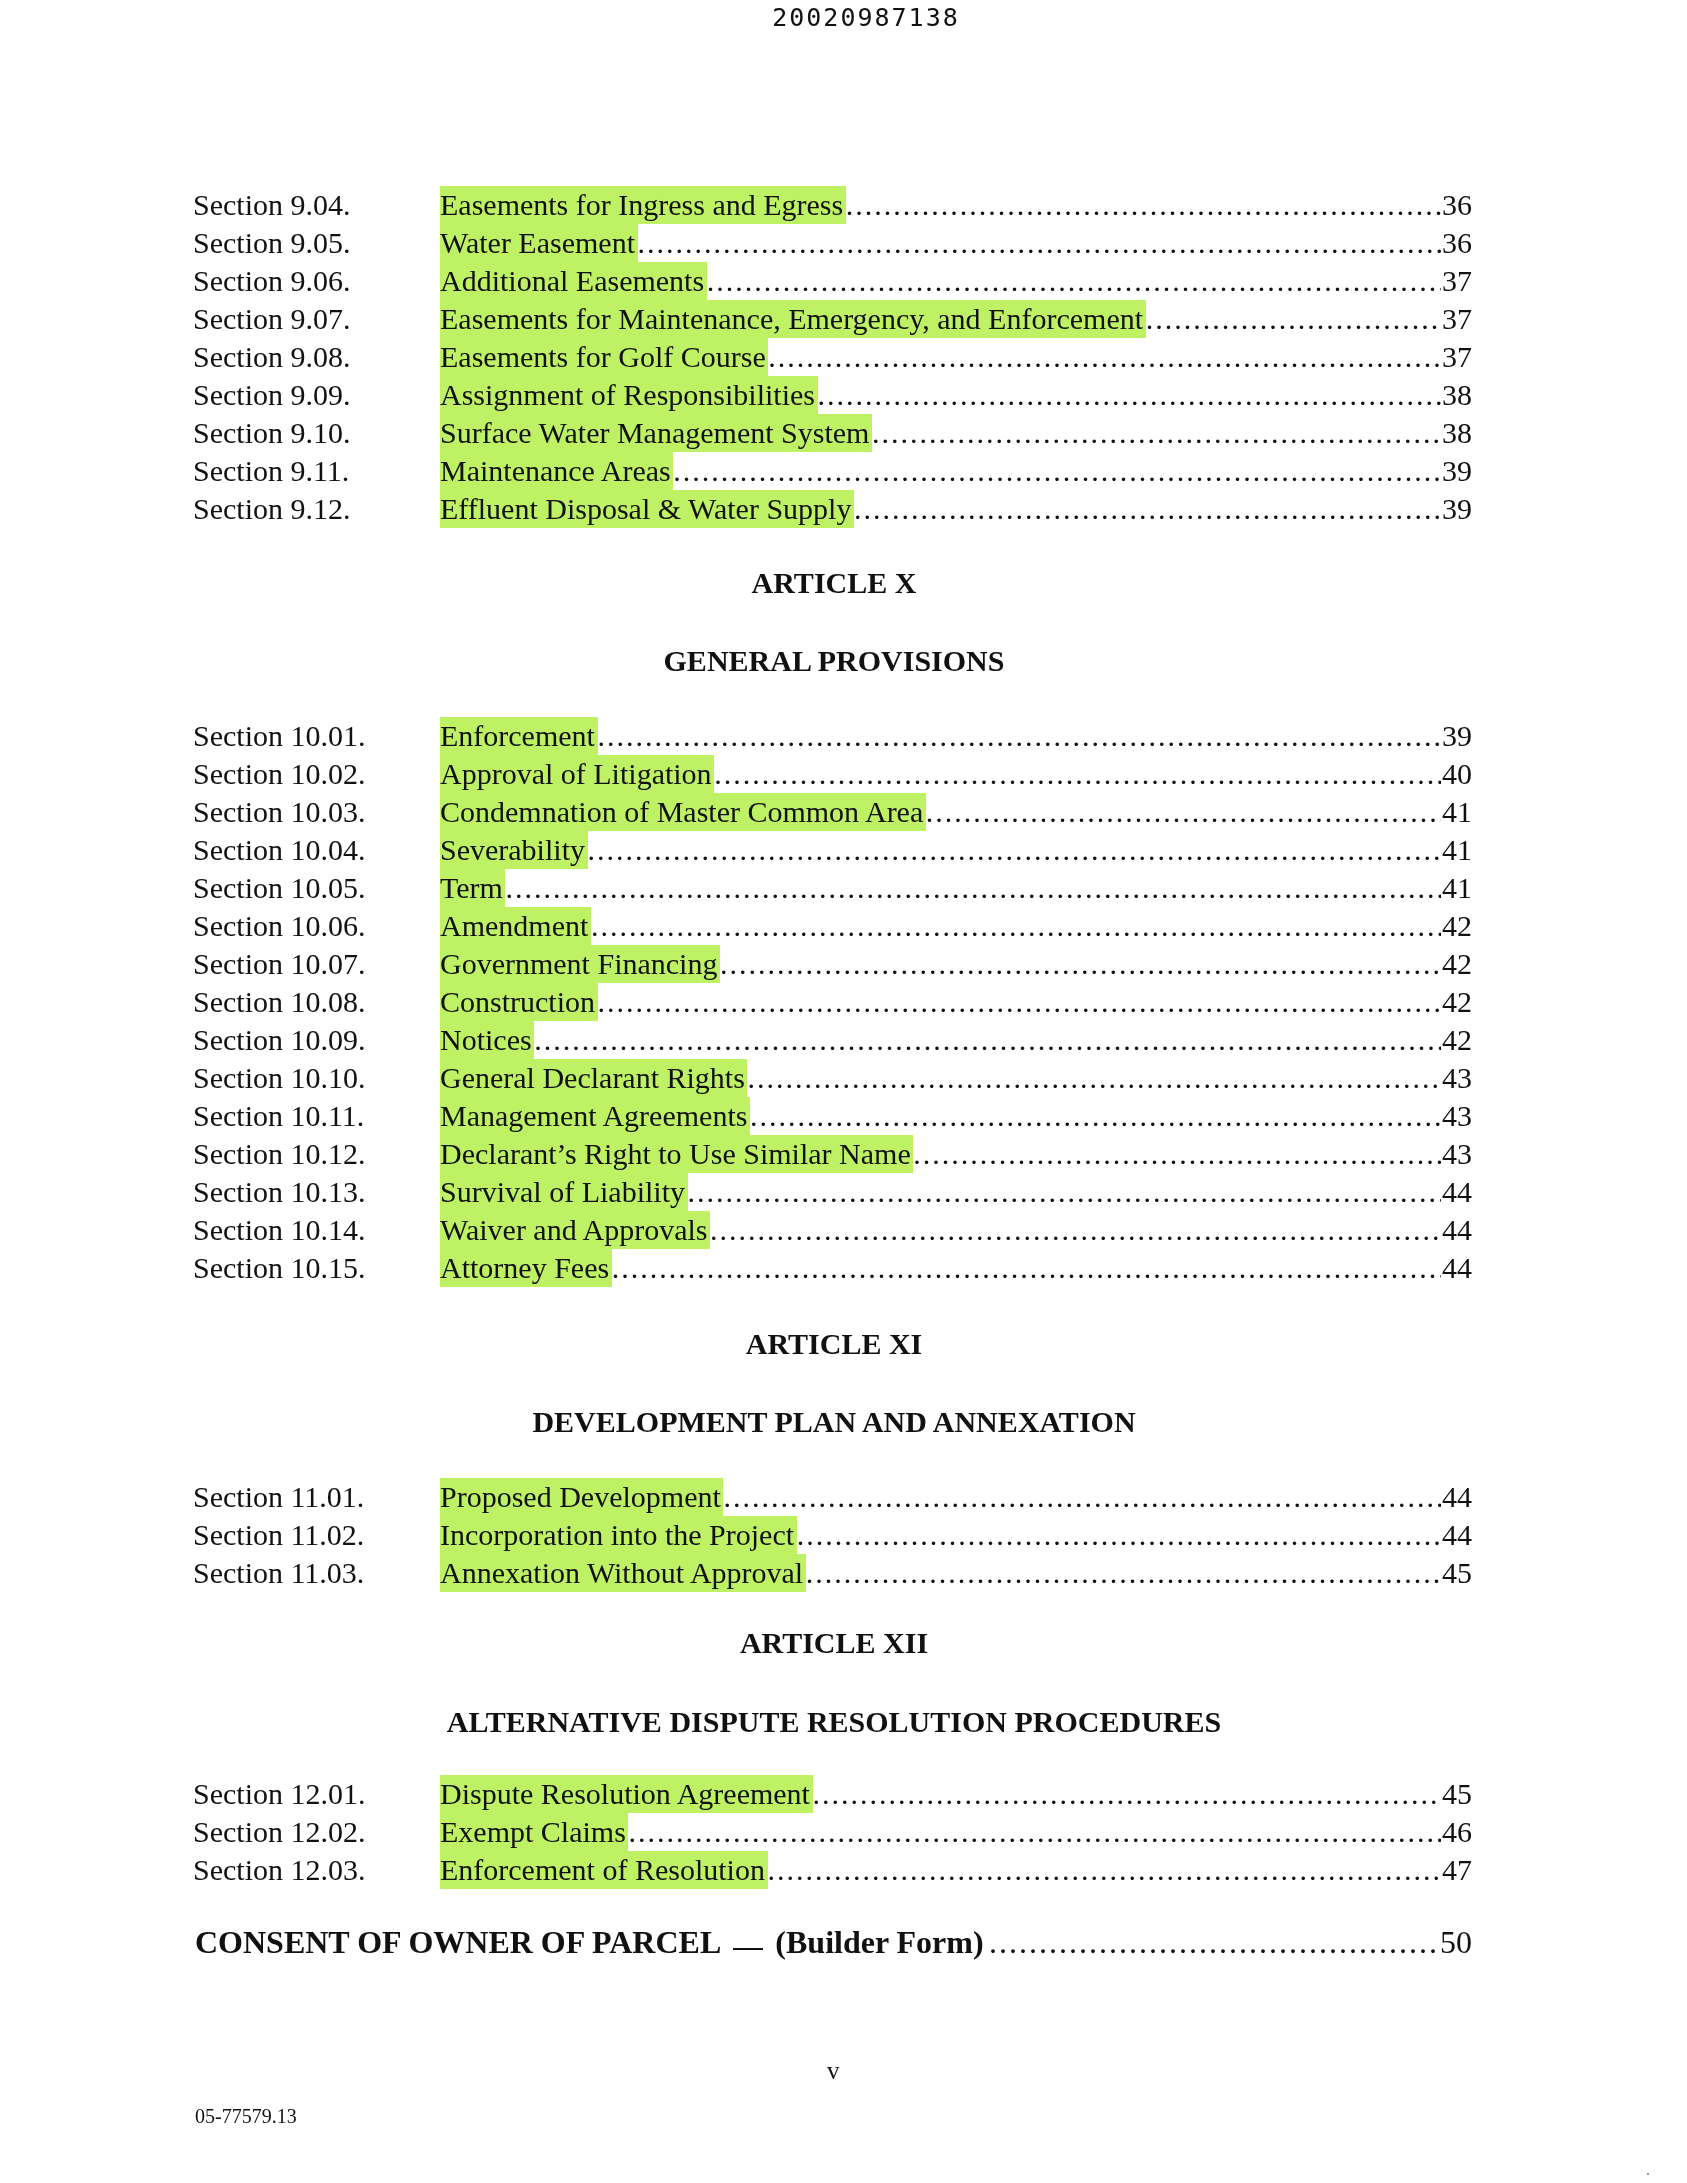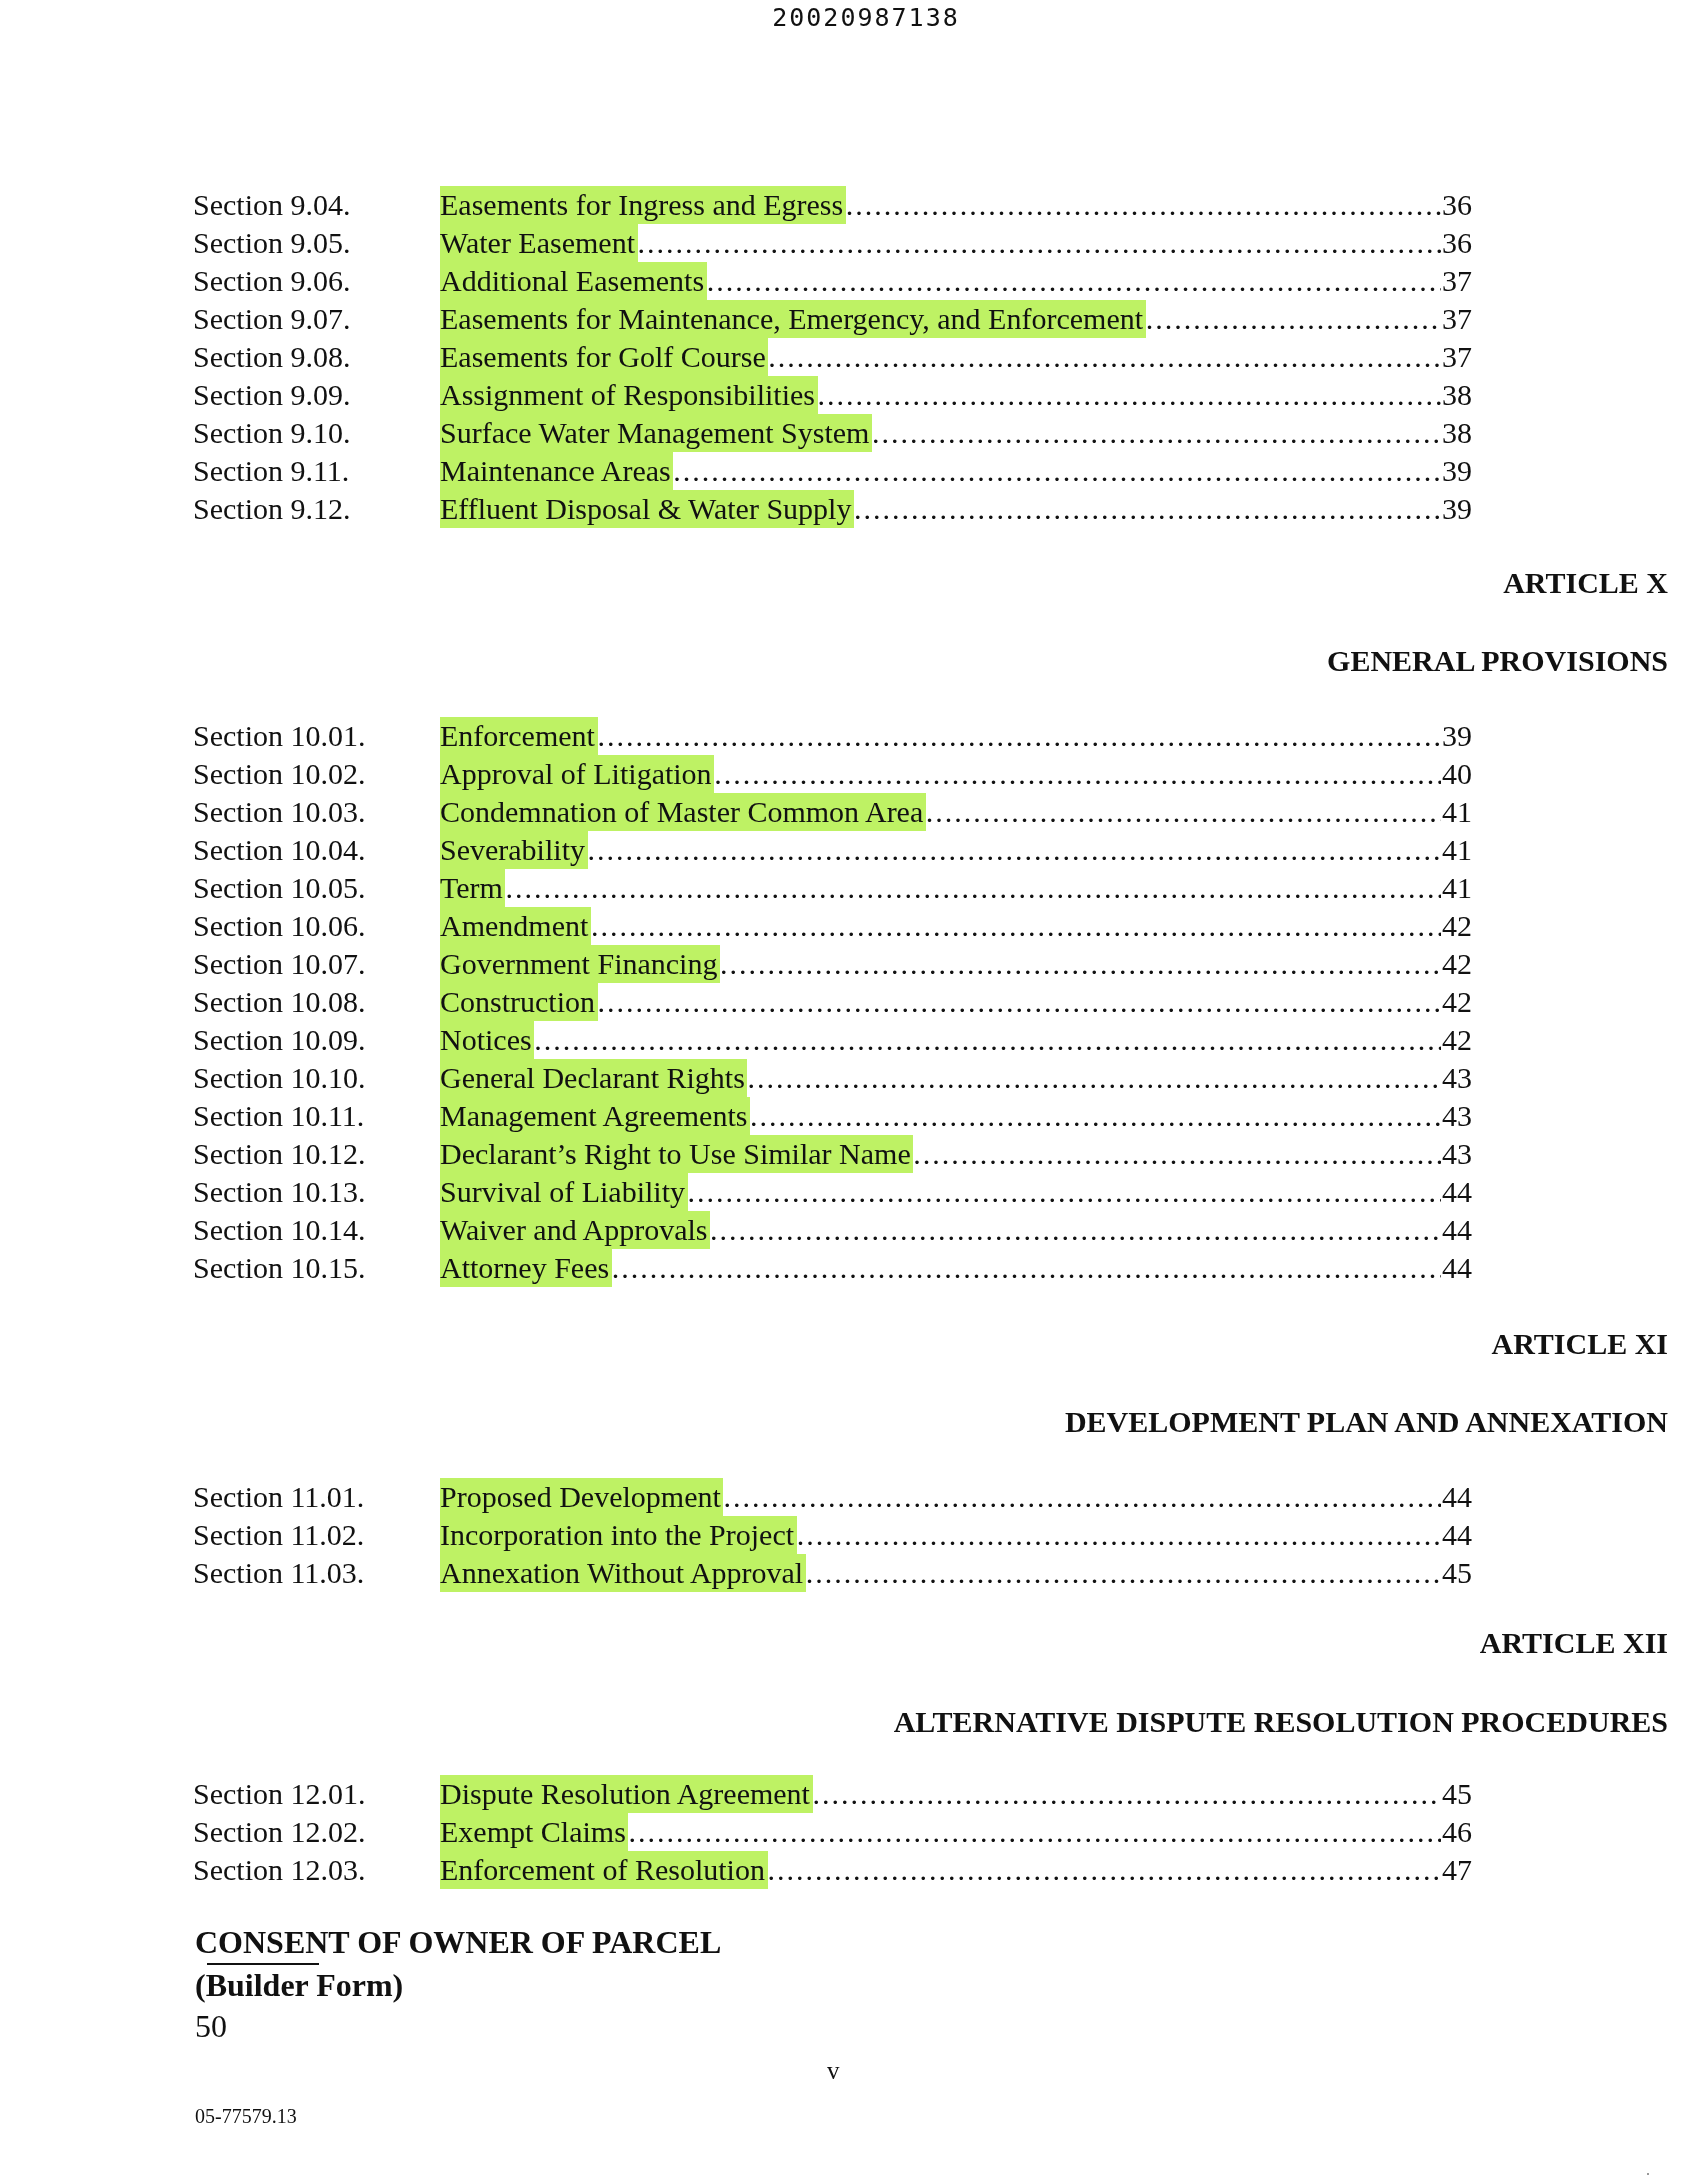--- a/index.html
+++ b/index.html
@@ -6,22 +6,22 @@
   body { width:1688px; height:2183px; position:relative; overflow:hidden; color:#111; font-family:"Liberation Serif", serif; }
   .docnum { position:absolute; top:2.6px; left:0; width:1688px; text-align:center; font-family:"DejaVu Sans Mono", "Liberation Mono", monospace; font-size:25px; letter-spacing:2px; color:#111;margin-left:22px; }
   .block { position:absolute; left:193px; width:1279px; }
   .row { position:relative; height:38px; line-height:38px; font-size:30px; white-space:nowrap; }
   .row .sec { position:absolute; left:0; top:0; }
   .row .lead { position:absolute; left:247px; right:0; top:0; display:flex; }
   .row .title { flex:0 0 auto; padding-right:2.6px; background:#bef264; }
   .row .dots { flex:1 1 auto; overflow:hidden; letter-spacing:2px; }
   .row .dots::before { content:"........................................................................................................................................................................................................................................................................................................"; }
   .row .page { flex:0 0 auto; padding-left:1.3px; }
-  .heading { position:absolute; left:0; width:1668px; text-align:right; font-weight:bold; font-size:30px; }
-  .consent { position:absolute; left:195px; width:1277px; top:1922px; height:41px; line-height:41px; font-size:32px; display:flex; white-space:nowrap;flex-direction:column; }
+  .heading { position:absolute; left:0; width:1668px; text-align:center; font-weight:bold; font-size:30px; }
+  .consent { position:absolute; left:195px; width:1277px; top:1922px; height:41px; line-height:41px; font-size:32px; display:flex; white-space:nowrap; }
   .consent .bold { font-weight:bold; }
   .consent .blank { display:inline-block; width:112px; border-bottom:2.6px solid #111; height:26px; margin:0 12px; }
   .consent .dots { flex:1 1 auto; overflow:hidden; letter-spacing:2px; }
   .consent .dots::before { content:"........................................................................................................................................................................"; }
   .footer-left { position:absolute; left:195px; top:2061px; font-size:20px;margin-top:44px; }
   .footer-center { position:absolute; left:827px; top:2057px; font-size:25px; }
   .speck { position:absolute; left:1647px; top:2173px; width:2px; height:2px; background:#999; }
 </style>
 </head>
 <body>

